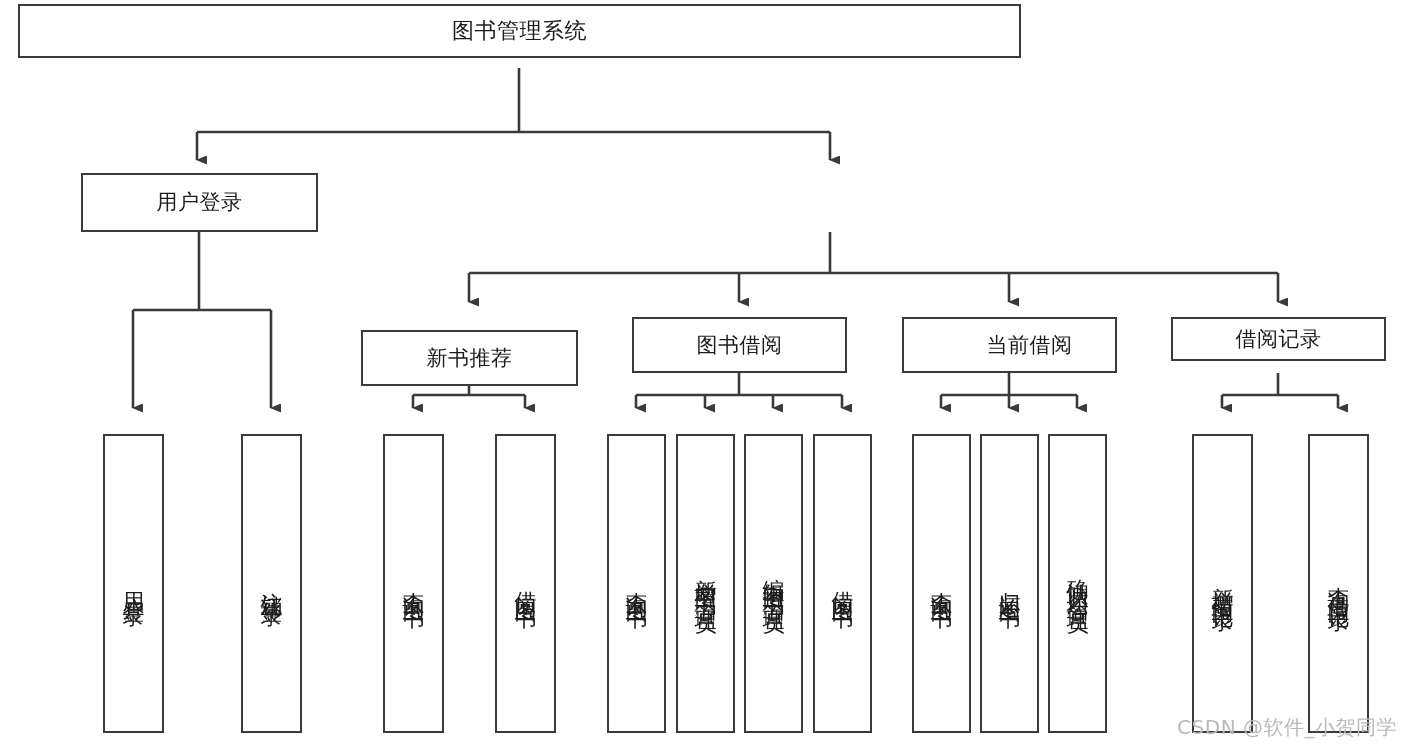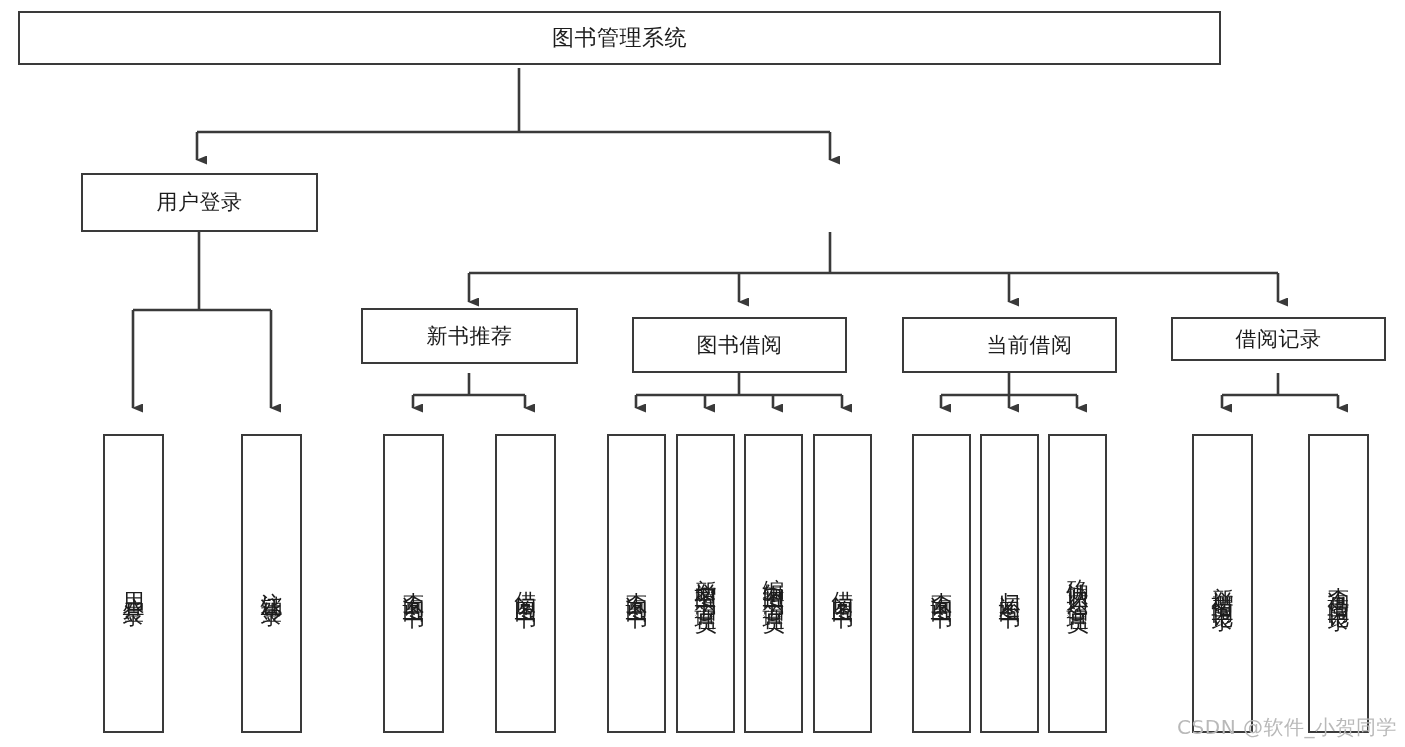--- a/index.html
+++ b/index.html
@@ -130,30 +130,30 @@
       <path d="M1009,395 L1009,408" marker-end="url(#arrowhead)"></path>
       <path d="M1077,395 L1077,408" marker-end="url(#arrowhead)"></path>
 
       <path d="M1278,373 L1278,395"></path>
       <path d="M1222,395 L1338,395"></path>
       <path d="M1222,395 L1222,408" marker-end="url(#arrowhead)"></path>
       <path d="M1338,395 L1338,408" marker-end="url(#arrowhead)"></path>
     </g>
   </svg>
 
-  <div class="node horizontal root" style="left:18px; top:11px; width:1203px; height:54px;">
+  <div class="node horizontal root" style="left:18px; top:4px; width:1003px; height:54px;">
     <span class="node-label">图书管理系统</span>
   </div>
 
   <div class="node horizontal" style="left:81px; top:173px; width:237px; height:59px;">
     <span class="node-label">用户登录</span>
   </div>
 
 
-  <div class="node horizontal" style="left:361px; top:308px; width:217px; height:56px;">
+  <div class="node horizontal" style="left:361px; top:330px; width:217px; height:56px;">
     <span class="node-label">新书推荐</span>
   </div>
 
   <div class="node horizontal" style="left:632px; top:317px; width:215px; height:56px;">
     <span class="node-label">图书借阅</span>
   </div>
 
   <div class="node horizontal" style="left:902px; top:317px; width:215px; height:56px;padding-left:40px;">
     <span class="node-label">当前借阅</span>
   </div>

